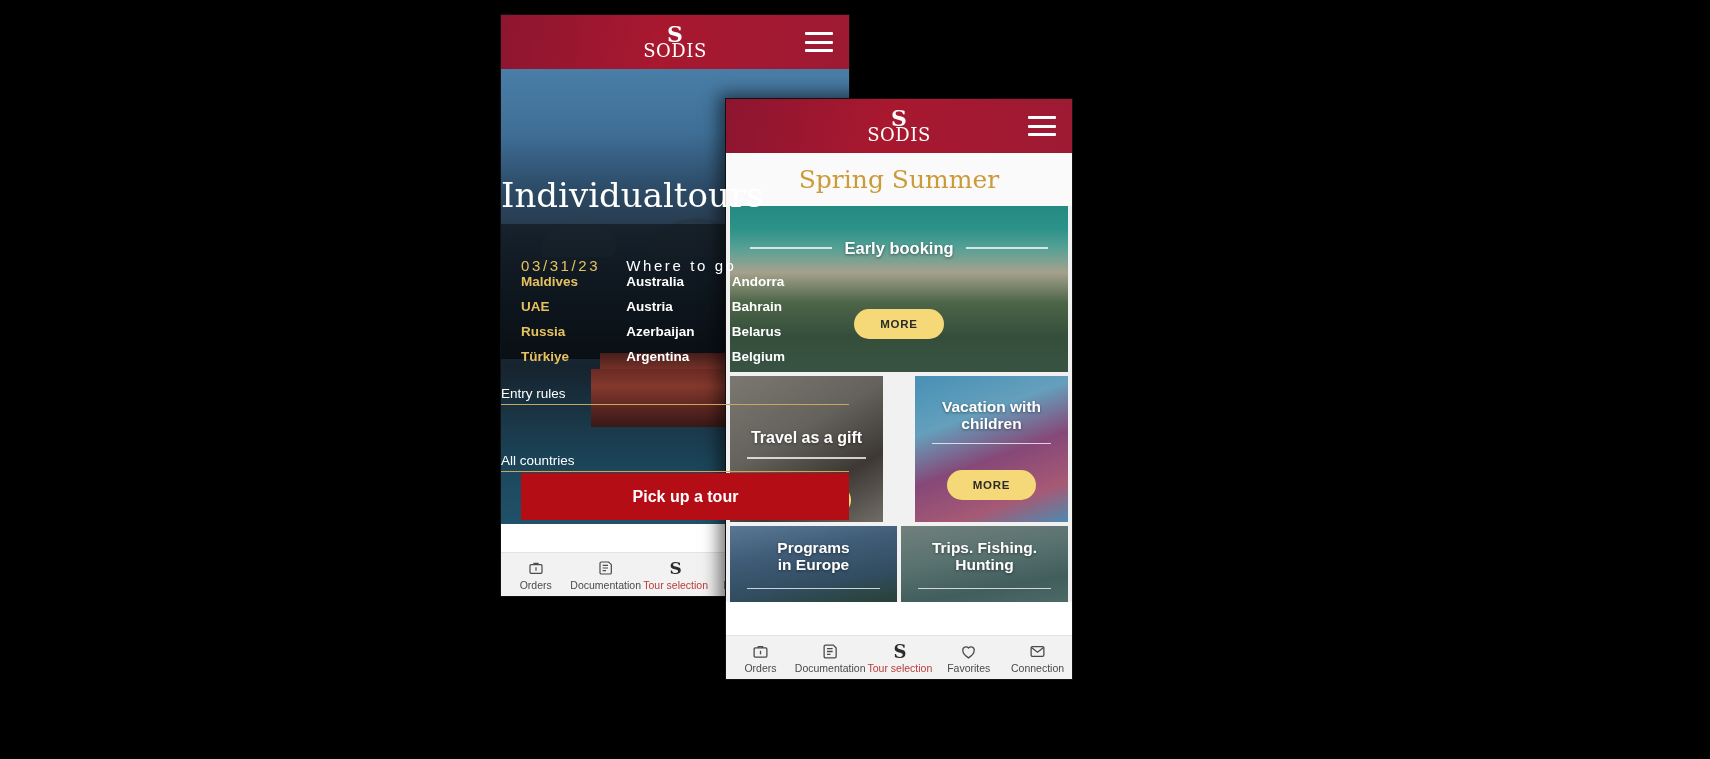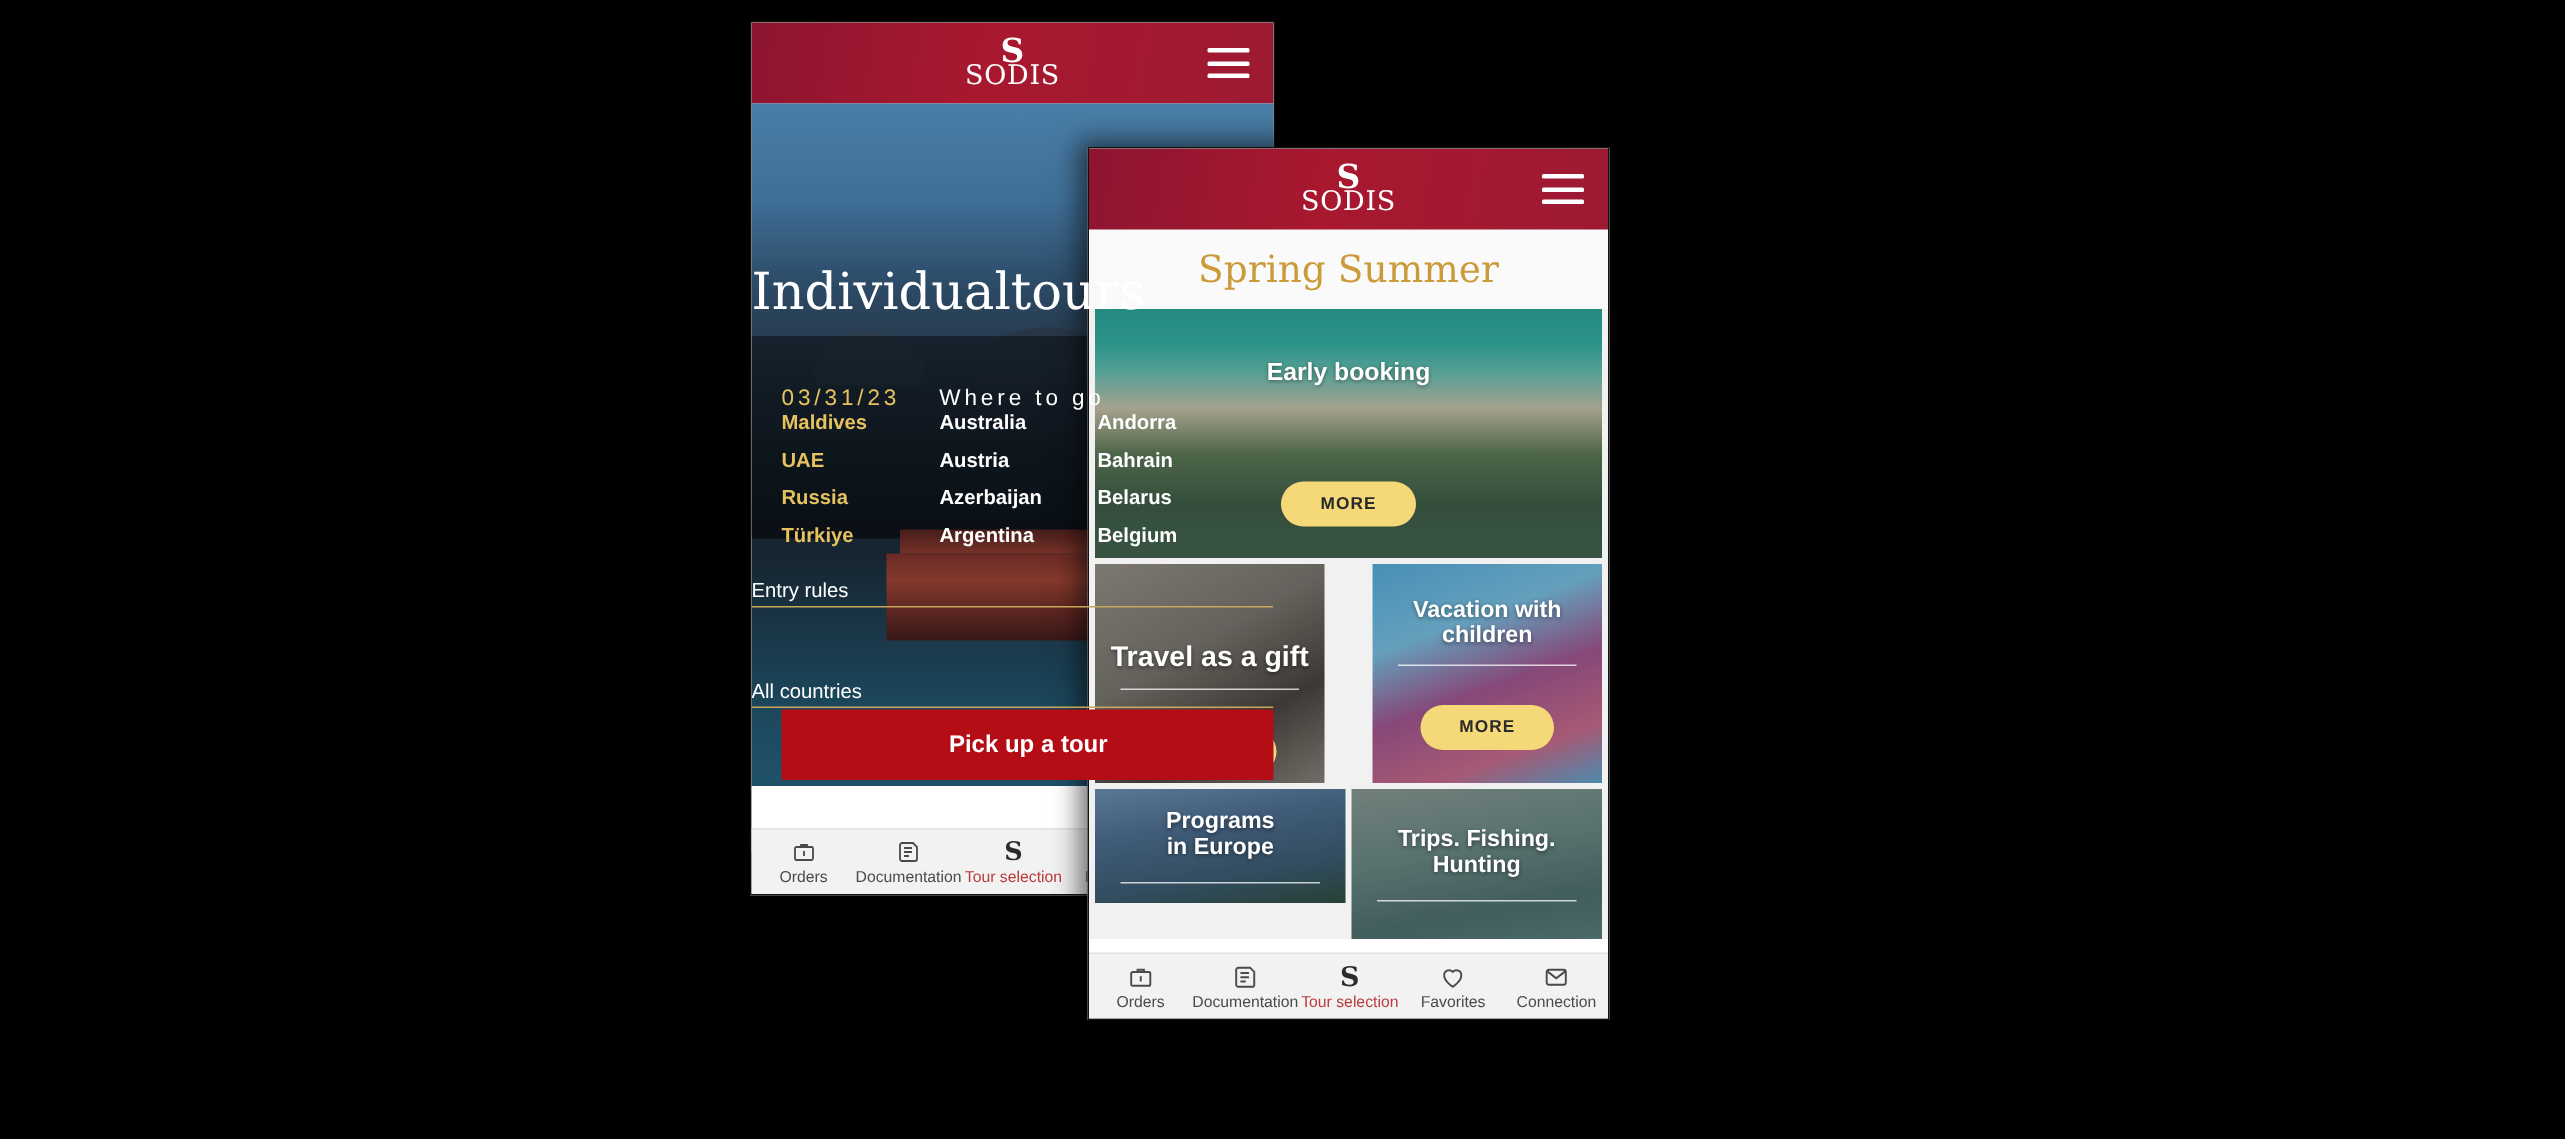--- a/index.html
+++ b/index.html
@@ -158,37 +158,37 @@
   .more-btn {
     position:relative; z-index:3; background:#f5d878; color:#2a2a2a;
     border-radius:22px; font-size:11.5px; font-weight:700; letter-spacing:.7px;
     padding:9px 26px; border:none; cursor:pointer;
   }
 
   
   .card-early { height:166px; margin:0 4px; background:
       linear-gradient(180deg,#2aa79b 0%,#35b3a4 14%,#6dc6b5 26%,#cfc6a8 40%,#5e7a52 58%,#3f5c41 78%,#44624a 100%); }
   .card-early .card-title { font-size:16.5px; }
-  .card-early .rule-row { position:relative; z-index:3; display:flex; align-items:center; gap:12px; width:88%;flex-direction:column; }
+  .card-early .rule-row { position:relative; z-index:3; display:flex; align-items:center; gap:12px; width:88%; }
   .card-early .rule-row .card-rule { flex:1; }
   .card-early .more-btn { margin-top:52px; }
 
   .card-row { display:flex; gap:4px; margin:4px; }
   .card-half { flex:1; height:146px; }
   .card-gift { background: linear-gradient(150deg,#9a9186 0%,#7c756b 40%,#4a4038 70%,#8c8378 100%); }
-  .card-gift .card-title { font-size:19px;margin-top:46px; }
+  .card-gift .card-title { font-size:16px;margin-top:46px; }
   .card-kids { background: linear-gradient(160deg,#57b0dd 0%,#7cc4e6 30%,#a7548f 55%,#d06a8a 80%,#5ea9d5 100%); margin-left: 28px; }
   .card-kids .card-title { font-size:15.5px; }
   .card-half .card-rule { width:78%; margin-top:10px; }
   .card-half .more-btn { margin-top:26px; }
 
   .card-row2 { display:flex; gap:4px; margin:0 4px 0; }
   .card-euro { flex:1; height:76px; background: linear-gradient(170deg,#6e91b3 0%,#4d6d8e 35%,#3b5a70 70%,#2f4a3a 100%); }
   .card-euro .card-title { font-size:15.5px; }
-  .card-trips { flex:1; height:100px; background: linear-gradient(170deg,#8d9b93 0%,#6d8a84 40%,#4f6f6b 75%,#5d7f79 100%); }
+  .card-trips { flex:1; height:76px; background: linear-gradient(170deg,#8d9b93 0%,#6d8a84 40%,#4f6f6b 75%,#5d7f79 100%); }
   .card-trips .card-title { font-size:15.5px; }
   .card-row2 .card-rule { width:80%; margin-top:14px; }
 
   .shade { position:absolute; inset:0; background:rgba(20,30,40,.22); z-index:2; }
 </style>
 </head>
 <body>
 
 <div class="stage">
 

